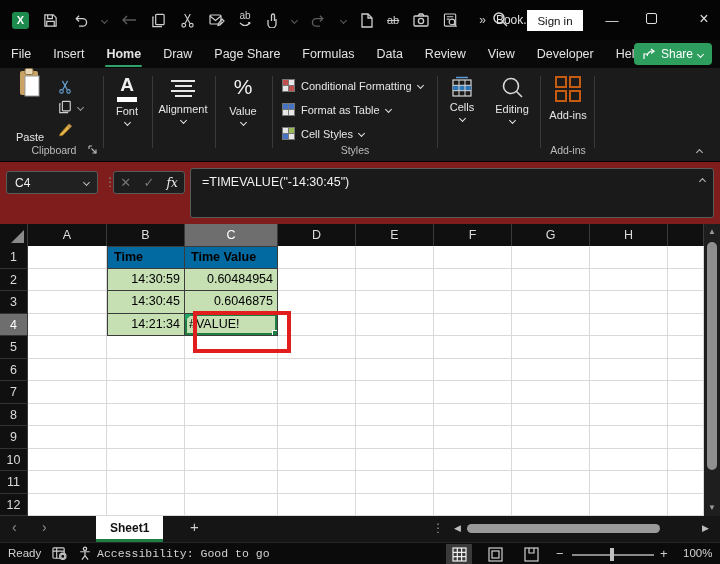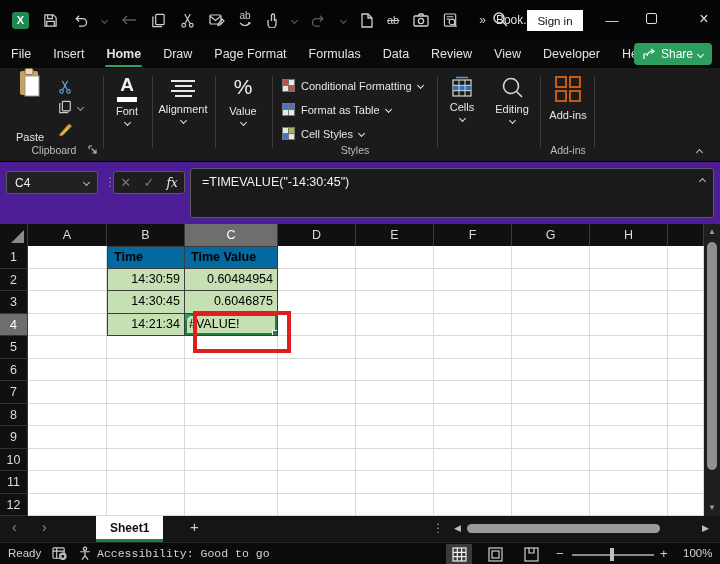--- a/index.html
+++ b/index.html
@@ -59,21 +59,21 @@
   .alines { display:flex; flex-direction:column; gap:3px; align-items:center; padding-top:4px; }
   .alines i { display:block; height:2px; background:#e8e8e8; }
   .pct { font-size:21px; color:#f0f0f0; line-height:22px; }
   .srow { position:absolute; display:flex; align-items:center; gap:6px; font-size:11px;
     color:#e6e6e6; white-space:nowrap; }
   .mini-grid { width:13px; height:13px; display:grid; grid-template-columns:1fr 1fr;
     grid-template-rows:1fr 1fr; gap:1px; background:#777; border:1px solid #777; }
   .launcher { position:absolute; }
 
   
-  #formula-row { position:absolute; left:0; top:162px; width:720px; height:62px; background:#4c1d95; }
+  #formula-row { position:absolute; left:0; top:162px; width:720px; height:62px; background:#7f1d1d; }
   #name-box { position:absolute; left:6px; top:9px; width:92px; height:23px; background:#212121;
     border:1px solid #5a5a5a; border-radius:3px; color:#f0f0f0; font-size:12px;
     display:flex; align-items:center; padding:0 8px; }
   #name-box .chv { margin-left:auto; color:#bdbdbd; }
   #fr-dots { position:absolute; left:104px; top:13px; color:#8f8f8f; font-size:12px; }
   #fx-group { position:absolute; left:113px; top:9px; width:72px; height:23px; background:#1d1d1d;
     border:1px solid #5a5a5a; border-radius:3px; display:flex; align-items:center;
     justify-content:space-around; }
   .fx-x, .fx-check { color:#777; font-size:13px; }
   .fx-fx { color:#eee; font-size:12px; font-style:italic; font-family:"DejaVu Serif", serif; }
@@ -252,21 +252,21 @@
     <span id="win-min">—</span>
     <span id="win-max"></span>
     <span id="win-close">×</span>
   </div>
 
   <div id="menubar">
     <span class="mtab">File</span>
     <span class="mtab">Insert</span>
     <span class="mtab active">Home</span>
     <span class="mtab">Draw</span>
-    <span class="mtab">Page Format</span>
+    <span class="mtab">Page Share</span>
     <span class="mtab">Formulas</span>
     <span class="mtab">Data</span>
     <span class="mtab">Review</span>
     <span class="mtab">View</span>
     <span class="mtab">Developer</span>
     <span class="mtab">Help</span>
     <span id="share-btn">
       <svg width="13" height="12" viewBox="0 0 13 12" fill="none" stroke="#fff" stroke-width="1.2">
           <path d="M1 11 v-5 h4"></path>
           <path d="M4 8 C5 4 8 3 10 3"></path>

